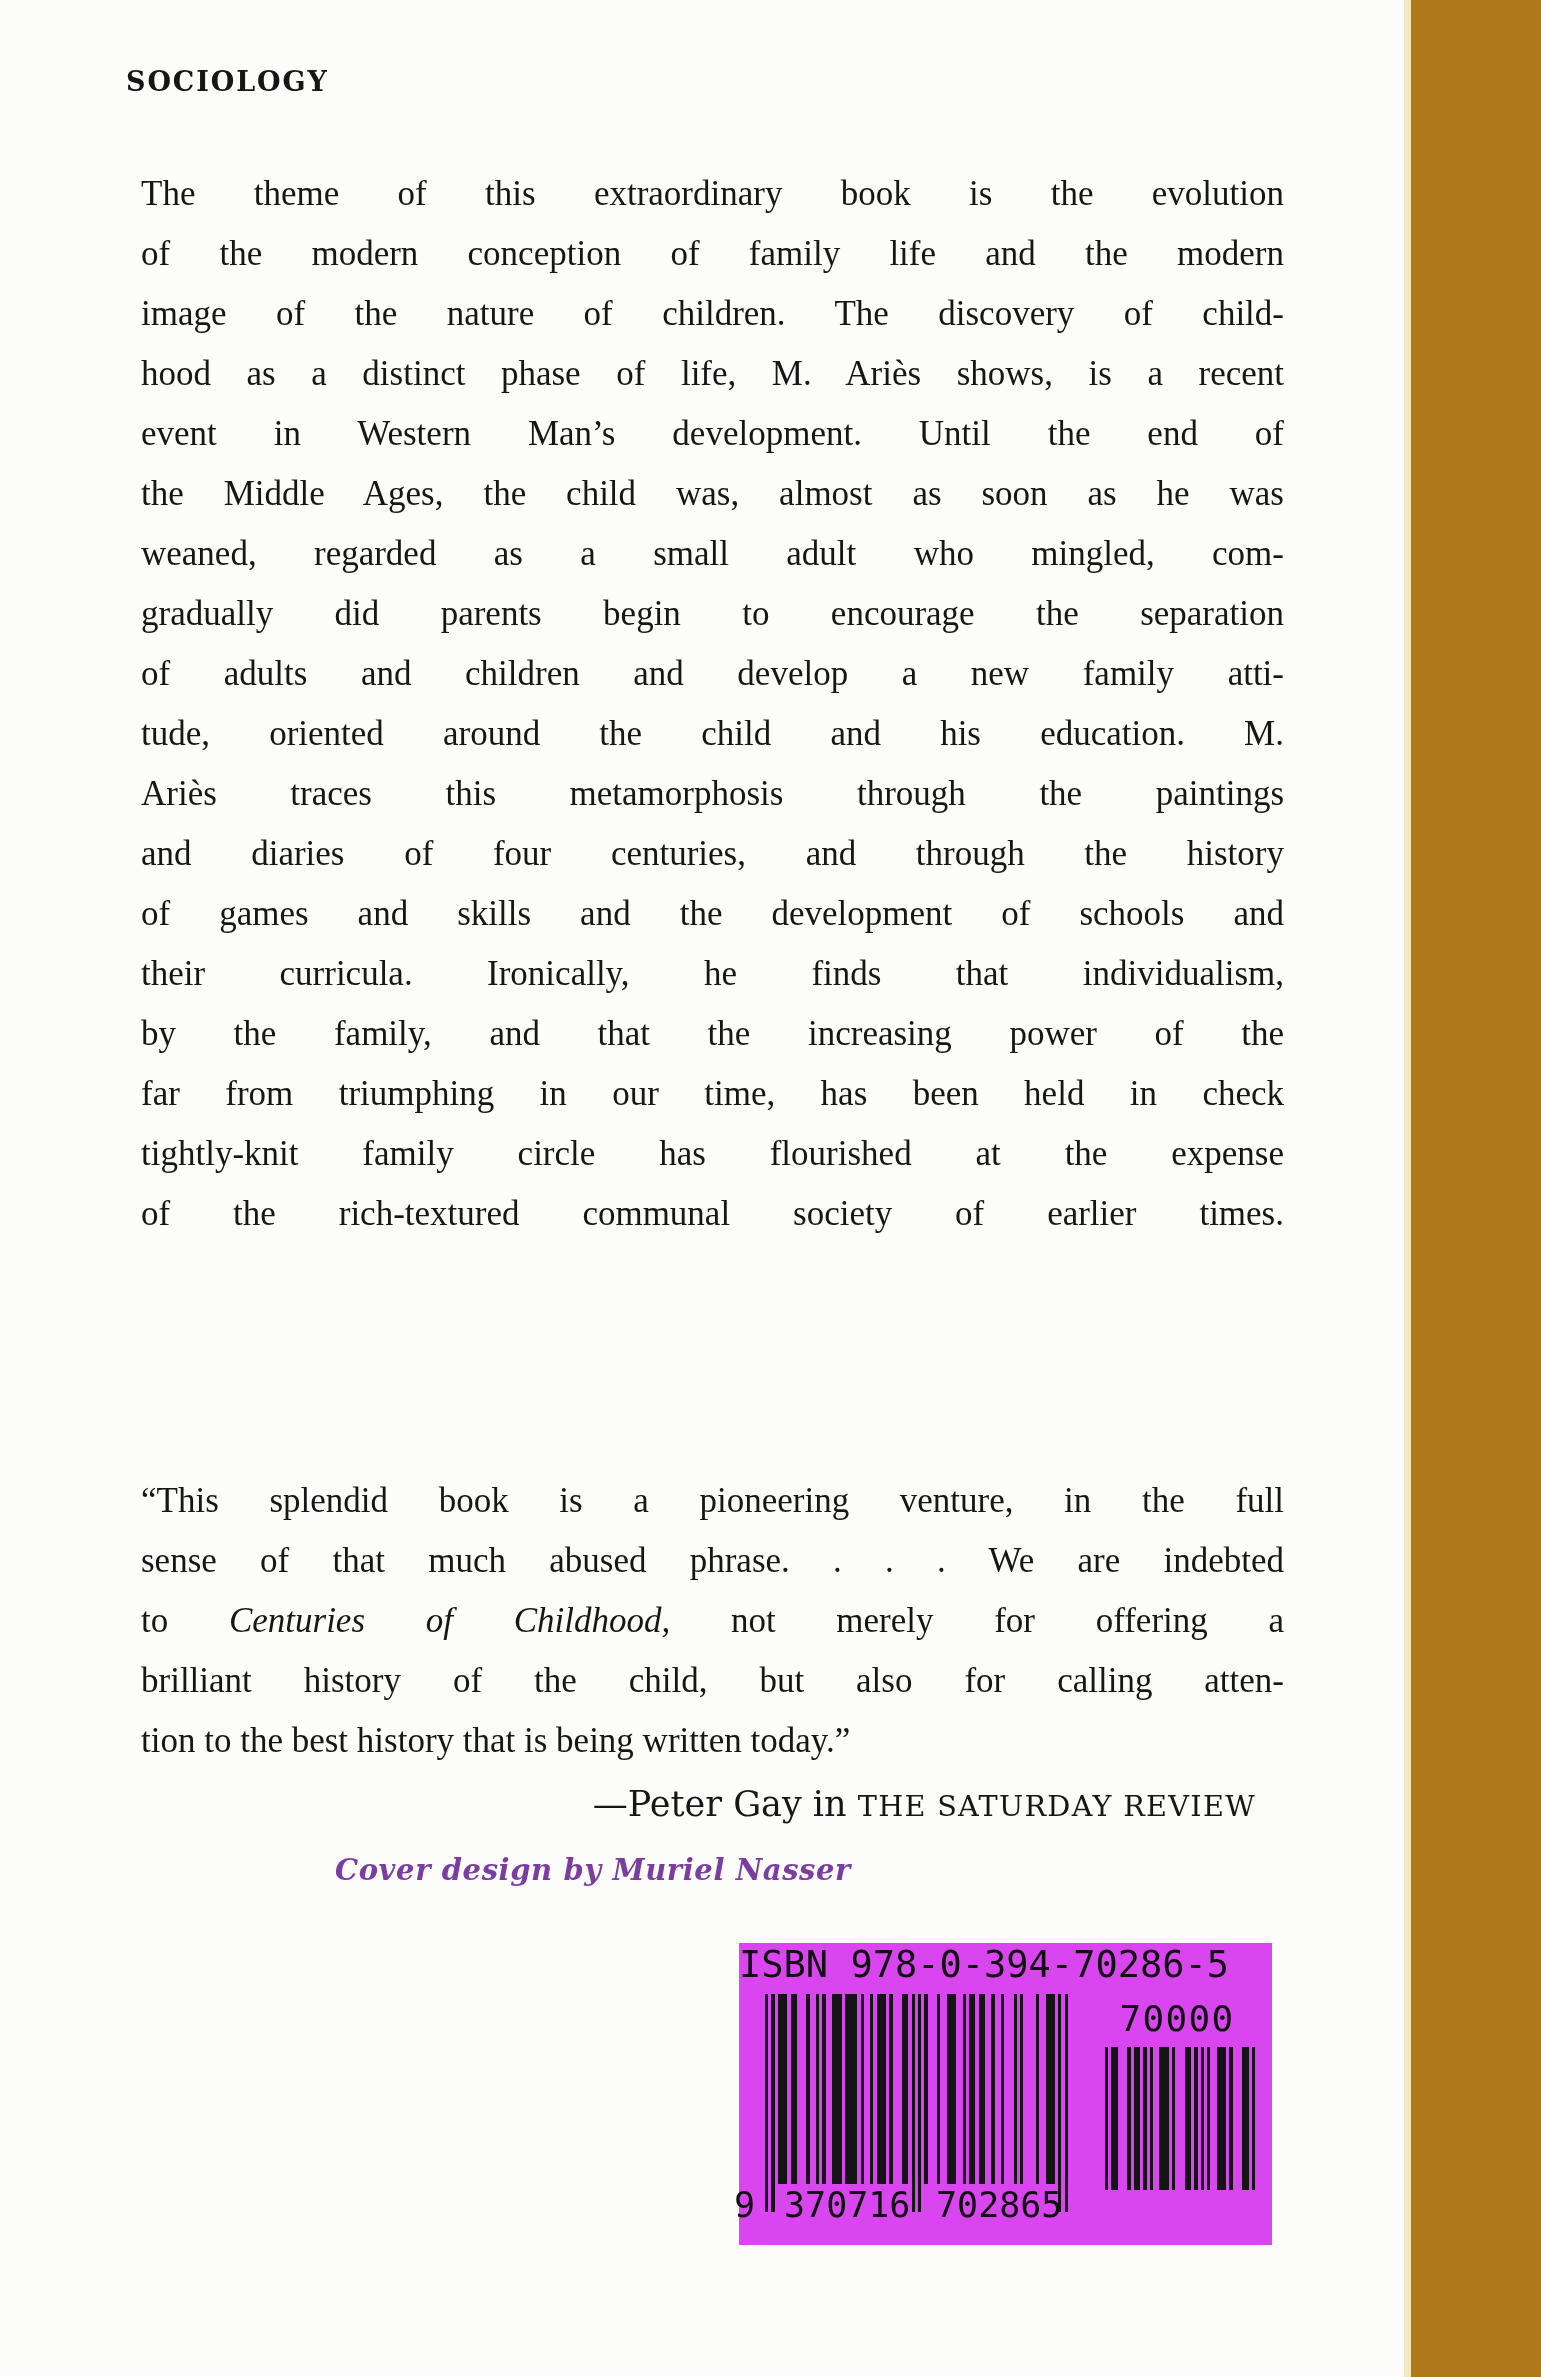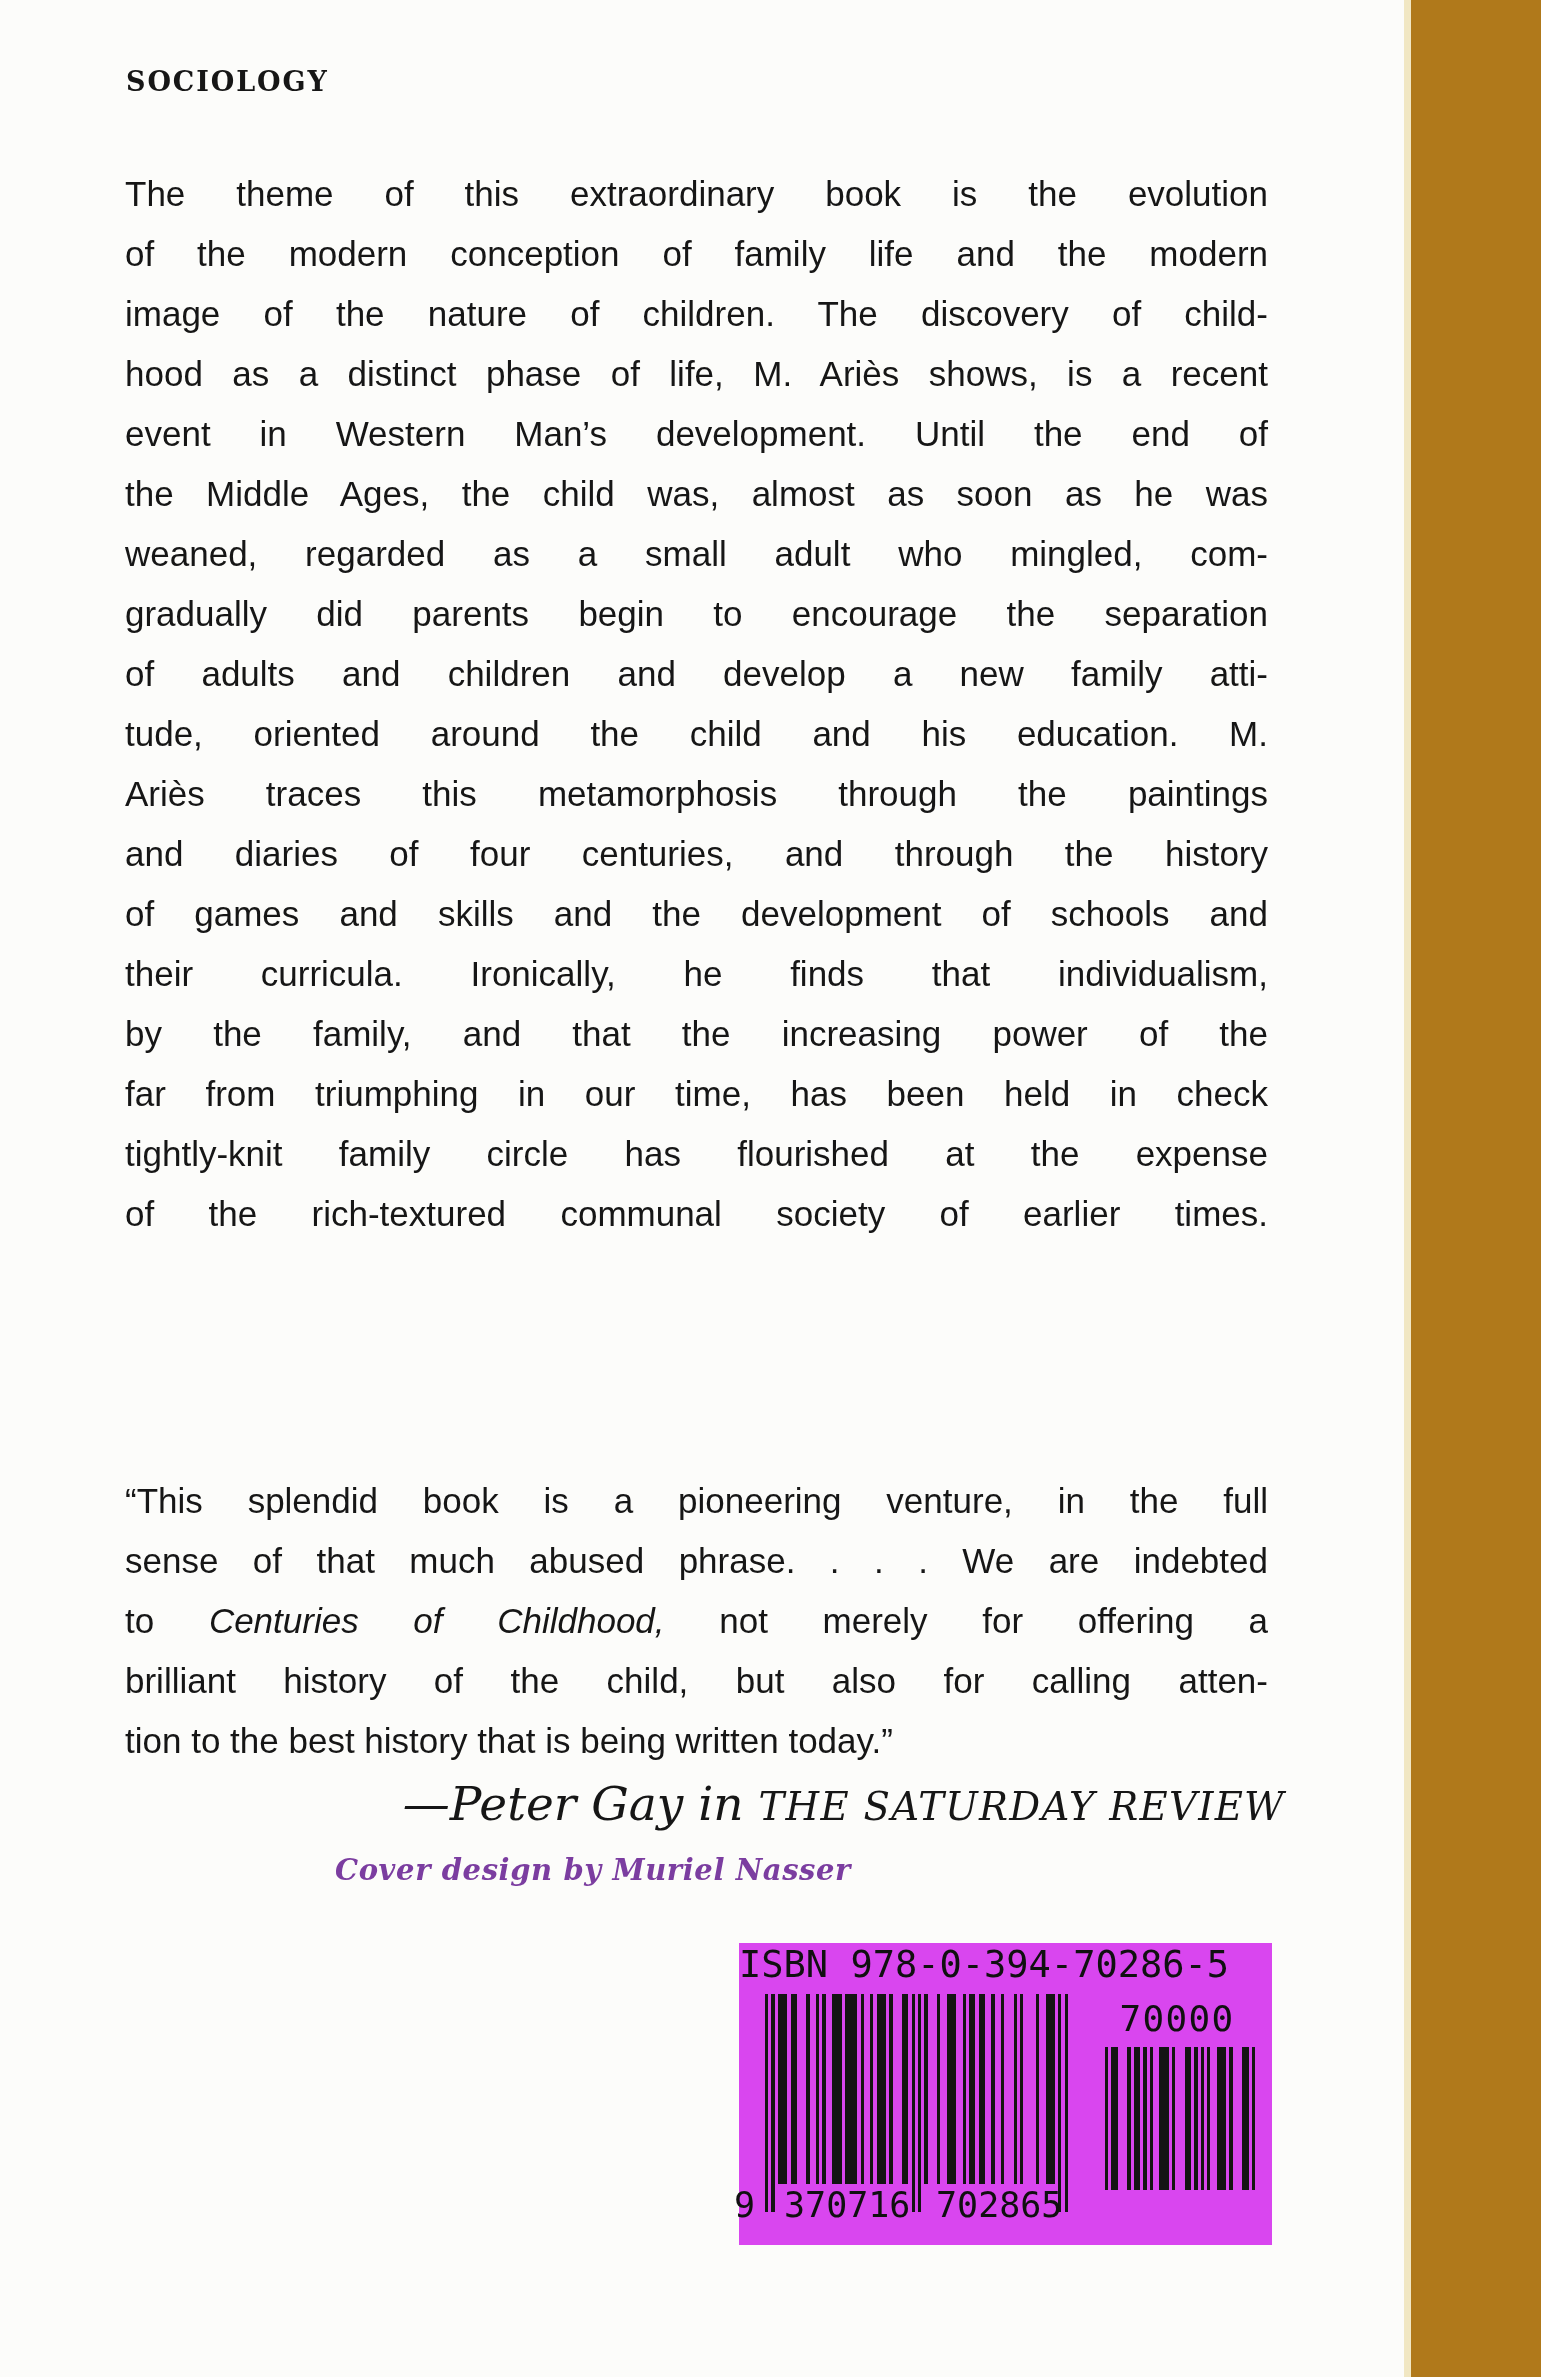--- a/index.html
+++ b/index.html
@@ -8,33 +8,33 @@
   .cover{position:absolute;left:0;top:0;width:1542px;height:2377px;background:#FCFCFA;padding-left:39px;}
   .spine{position:absolute;top:0;right:0;width:170px;height:2377px;
          background:linear-gradient(to right,#B0791B 0%,#B0791B 90%,#A26D13 100%);
          border-left:7.7px solid #F1E7C3;}
   .content{position:absolute;left:0;top:0;width:1371px;height:2377px;color:#1A1A1A;}
 
   .category{position:absolute;left:126px;top:66px;
             font-family:"DejaVu Serif","Liberation Serif",serif;
             font-size:27px;font-weight:600;letter-spacing:1.9px;color:#161616;}
 
-  .textcol{position:absolute;left:125px;width:1143px;
-           font-family:Liberation Sans, sans-serif;
+  .textcol{position:absolute;left:141px;width:1143px;
+           font-family:Liberation Serif, serif;
            font-size:35px;color:#161616;}
   .synopsis{top:164px;}
   .quote{top:1471px;}
   .tline{line-height:60px;text-align:justify;text-align-last:justify;white-space:normal;}
   .quote .tline:last-child{text-align-last:left;}
   .it{font-style:italic;}
   .sc{font-size:0.82em;letter-spacing:1.3px;}
 
-  .attribution{position:absolute;left:142px;top:1774px;width:1143px;
+  .attribution{position:absolute;left:113px;top:1774px;width:1143px;
                font-family:"DejaVu Serif","Liberation Serif",serif;
-               font-size:47px;color:#161616;font-style:italic;}
+               font-size:35px;color:#161616;}
   .attribution .tline{text-align:right;text-align-last:right;line-height:60px;}
 
   .credit{position:absolute;left:335px;top:1853px;width:1143px;
           font-family:"DejaVu Serif","Liberation Serif",serif;
           font-style:italic;font-weight:700;font-size:29px;color:#7B3DA0;letter-spacing:0.6px;}
 
   .barcode-block{position:absolute;left:739px;top:1943px;width:533px;height:302px;background:#d946ef;}
   .isbn-row{position:absolute;left:0;top:0;width:520px;
             font-family:"DejaVu Sans Mono","Liberation Mono",monospace;
             font-size:37px;font-weight:500;color:#101010;letter-spacing:0px;}

